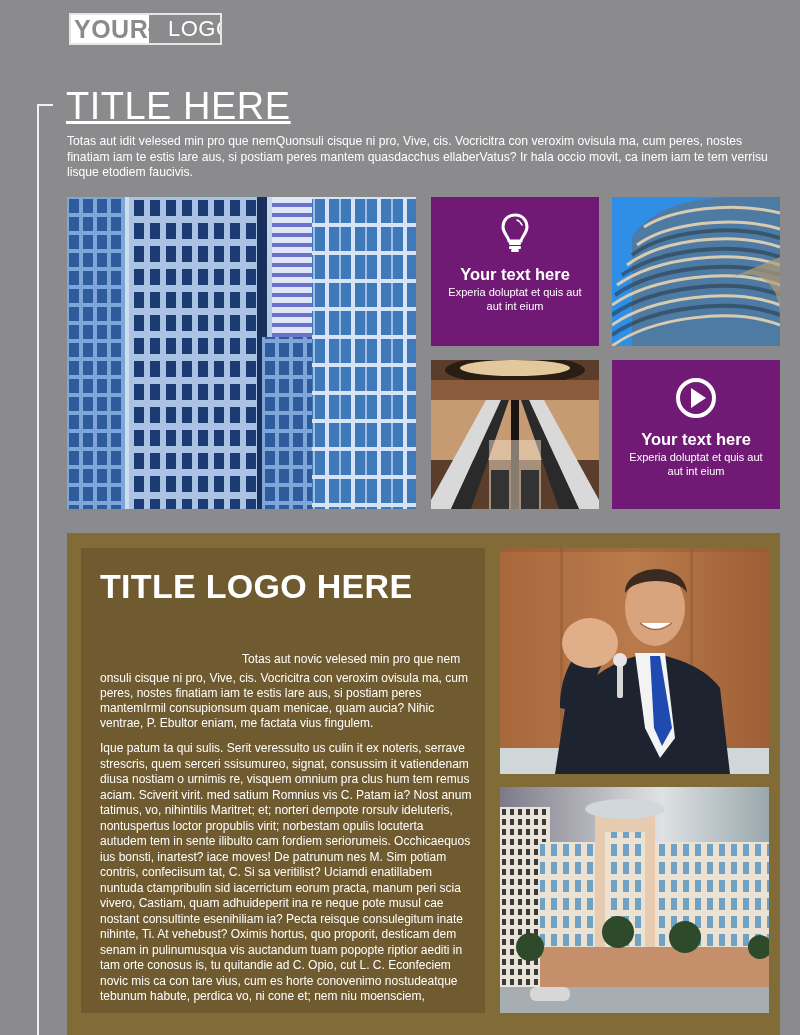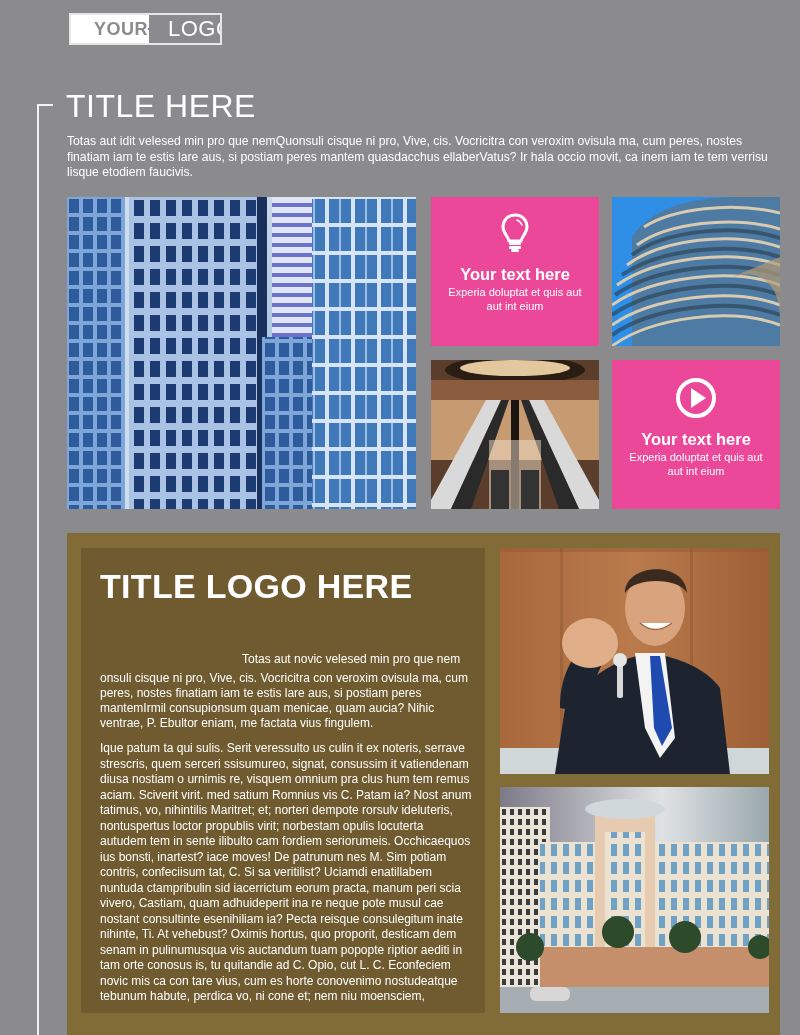--- a/index.html
+++ b/index.html
@@ -15,44 +15,45 @@
     
     .bracket-v { left: 37px; top: 104px; width: 2px; height: 931px; background: #f2f2f2; }
     .bracket-h { left: 37px; top: 104px; width: 16px; height: 2px; background: #f2f2f2; }
 
     
     .logo {
       left: 69px; top: 13px; width: 153px; height: 32px;
       border: 2px solid #e6e6e6; display: flex; overflow: hidden;
     }
     .logo .l1 {
-      background: #ffffff; color: #8b8b8d; font-size: 18px; font-weight: bold;
-      padding: 0 0 0 23px; line-height: 28px; width: 78px; letter-spacing: 0.5px;
+      background: #ffffff; color: #8b8b8d; font-size: 25px; font-weight: bold;
+      padding: 0 0 0 3px; line-height: 28px; width: 78px; letter-spacing: 0.5px;
       display: flex; 
     }
     .logo .plus { color: #8b8b8d; font-weight: bold; margin-left: -1px; }
     .logo .l2 {
       color: #ffffff; font-size: 22px; line-height: 28px; padding-left: 19px;
       letter-spacing: 0.5px; display: flex; align-items: center;
     }
 
     
     .title-main {
-      left: 66px; top: 84px; font-size: 32px; line-height: 44px; font-weight: normal;
+      left: 66px; top: 84px; font-size: 38px; line-height: 44px; font-weight: normal;
       letter-spacing: 0.5px;
+      text-decoration: underline;
     }
     .intro {
       left: 67px; top: 134px; width: 715px; font-size: 12.2px; line-height: 15.5px;
       color: #ffffff;
     }
 
     
     .img { overflow: hidden; }
     .big-img { left: 67px; top: 197px; width: 349px; height: 312px; }
-    .tile { background: #ec4899; display: flex; flex-direction: column; align-items: center; text-align: center; }
+    .tile { background: #701a75; display: flex; flex-direction: column; align-items: center; text-align: center; }
     .tile1 { left: 431px; top: 197px; width: 168px; height: 149px; }
     .tile2 { left: 612px; top: 197px; width: 168px; height: 149px; }
     .tile3 { left: 431px; top: 360px; width: 168px; height: 149px; }
     .tile4 { left: 612px; top: 360px; width: 168px; height: 149px; }
     .tile .icon { margin-top: 14px; height: 44px; display: flex; align-items: center; justify-content: center; }
     .tile .t-head { font-size: 16.5px; font-weight: bold; margin-top: 9px; line-height: 20px; }
     .tile .t-body { font-size: 11px; line-height: 14px; margin-top: 1px; width: 150px; }
     .tile4 .icon { margin-top: 16px; }
 
     

